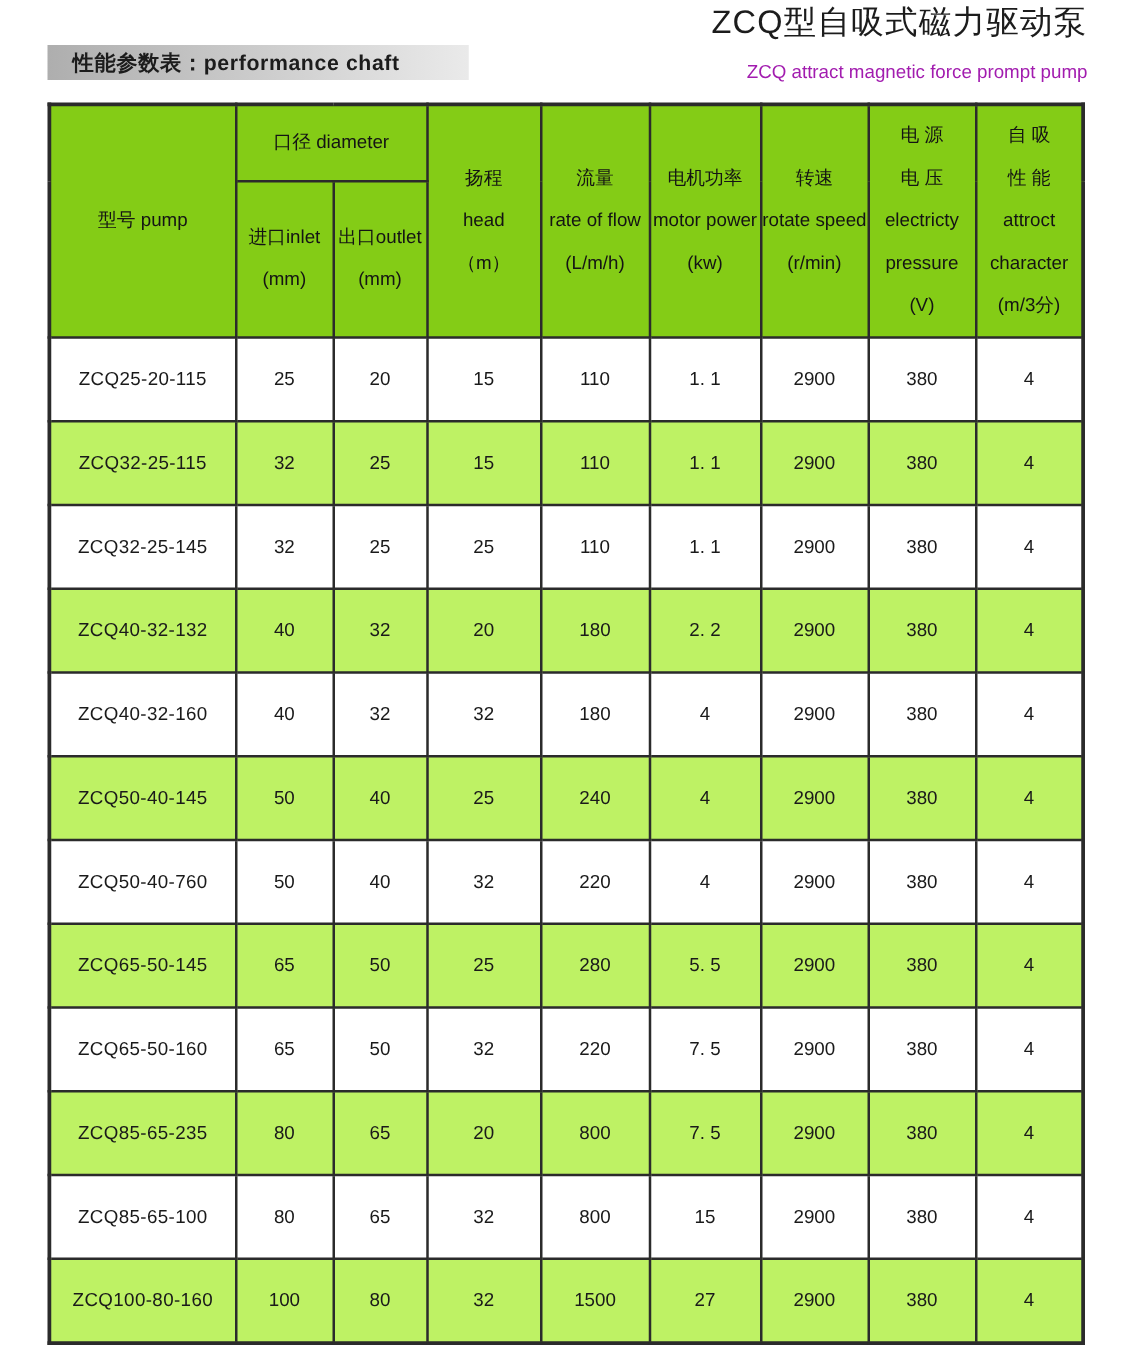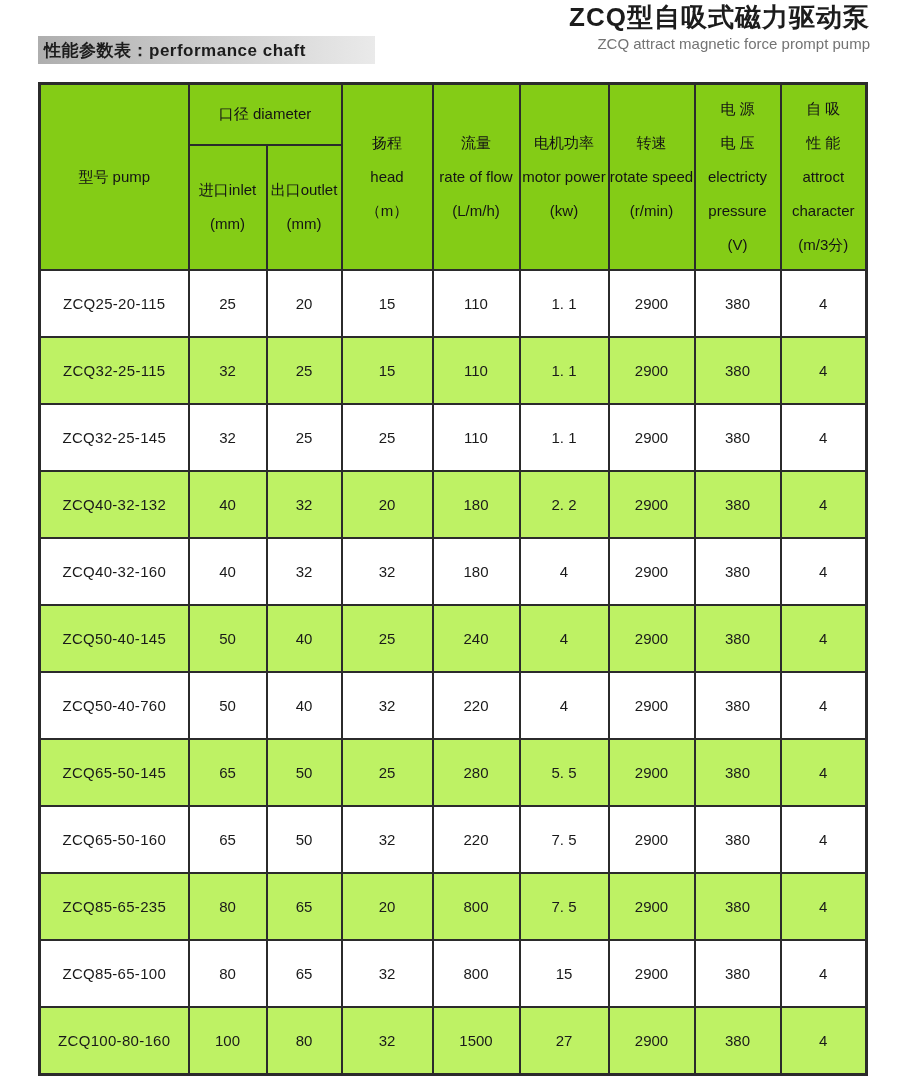--- a/index.html
+++ b/index.html
@@ -9,31 +9,31 @@
     background:#ffffff;
     font-family:"Liberation Sans","DejaVu Sans",sans-serif;
     color:#1a1a1a;
     overflow:hidden;
   }
   
   .title-block{
     position:absolute;top:2px;right:30px;text-align:right;
   }
   .title-cn{
-    font-size:26px;font-weight:bold;letter-spacing:1px;color:#1c1c1c;line-height:30px;
+    font-size:26px;font-weight:normal;letter-spacing:1px;color:#1c1c1c;line-height:30px;
   }
   .title-en{
-    font-size:15px;color:#737373;line-height:20px;margin-top:2px;
+    font-size:15px;color:#a21caf;line-height:20px;margin-top:16px;
   }
   
   .section-bar{
     position:absolute;left:38px;top:36px;width:337px;height:28px;
     background:linear-gradient(to right,#aeaeae,#eaeaea);
     display:flex;align-items:center;
-    padding-left:6px;box-sizing:border-box;
+    padding-left:20px;box-sizing:border-box;
   }
   .section-bar span{
     font-size:17px;font-weight:600;color:#1c1c1c;letter-spacing:0.5px;
   }
   
   table.spec{
     position:absolute;left:38px;top:82px;
     width:827px;
     border-collapse:collapse;
     table-layout:fixed;

